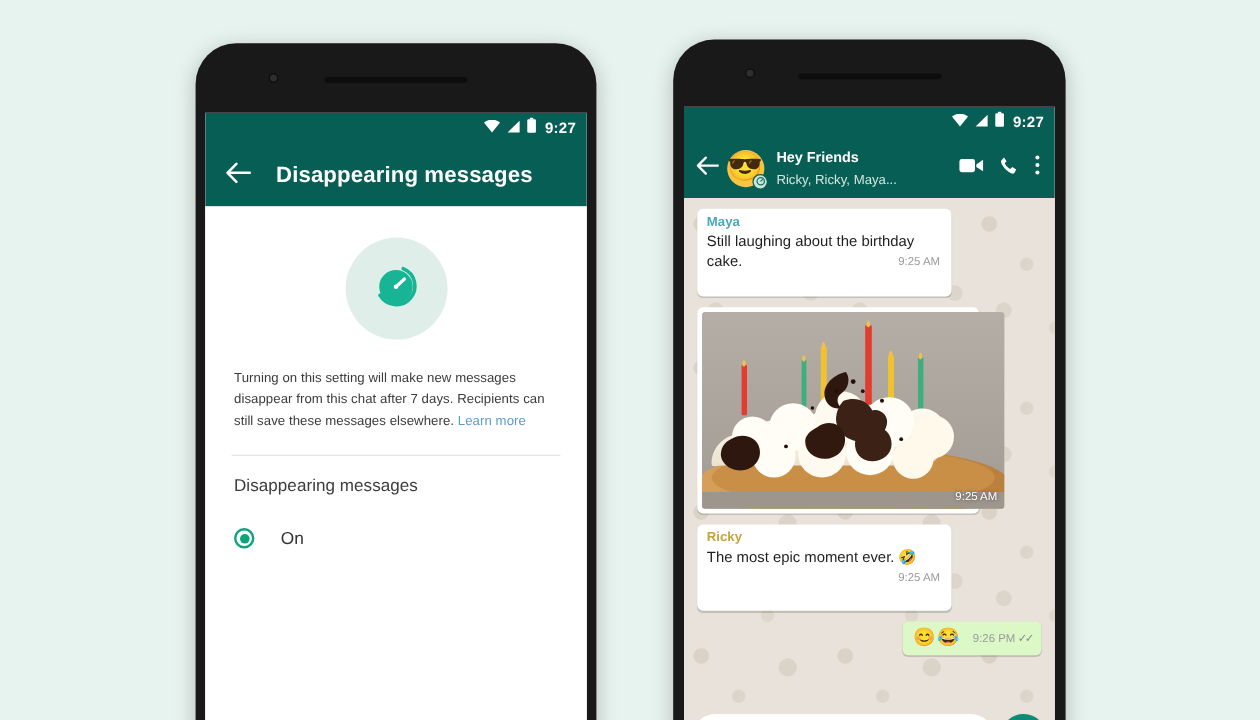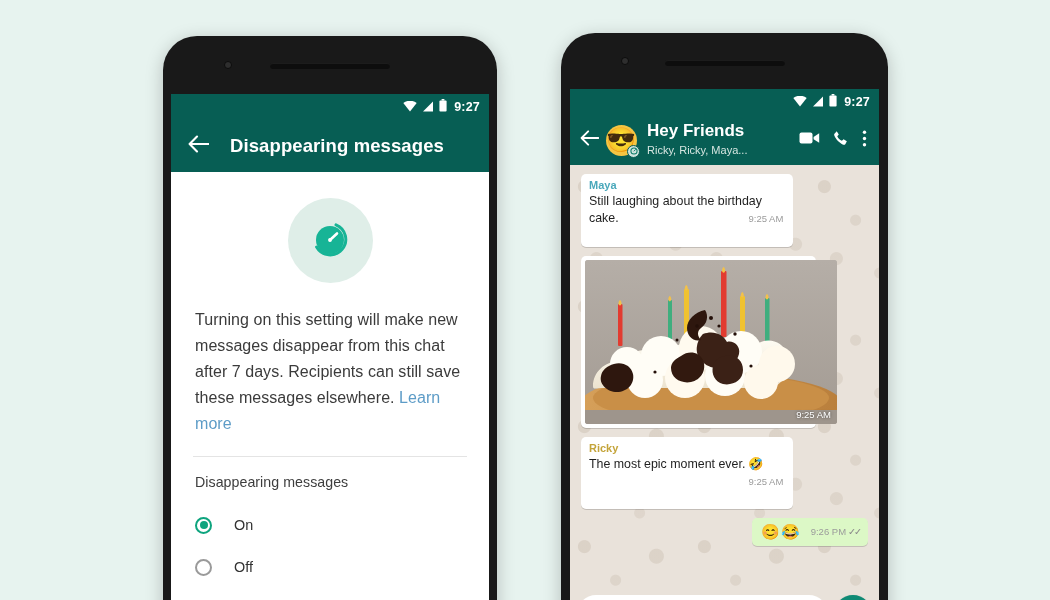--- a/index.html
+++ b/index.html
@@ -101,21 +101,21 @@
   }
   .hero-circle {
     width: 85px; height: 85px; border-radius: 50%;
     background: #dfeee8;
     display: flex; align-items: center; justify-content: center;
   }
 
   .desc {
     padding: 0 24px 0 24px;
     color: #3b3b3b;
-    font-size: 16px;
+    font-size: 11px;
     line-height: 1.62;
     letter-spacing: 0.05px;
   }
   .desc .learn {
     color: #5d9cc7;
     cursor: pointer;
   }
   .divider {
     margin: 19px 22px 0 22px;
     height: 1px;
@@ -173,21 +173,21 @@
   }
   .avatar-badge {
     position: absolute; right: -3px; bottom: -2px;
     width: 13px; height: 13px; border-radius: 50%;
     background: #cfe3dd;
     border: 1.5px solid #075e54;
     display: flex; align-items: center; justify-content: center;
   }
   .chat-names { flex: 1 1 auto; min-width: 0; margin-left: 3px; }
   .chat-title {
-    color: #fff; font-size: 17px; font-weight: bold;
+    color: #fff; font-size: 12px; font-weight: bold;
     line-height: 1.1;
     white-space: nowrap; overflow: hidden;
   }
   .chat-sub {
     color: #d6e6e1; font-size: 11px;
     line-height: 1.35; margin-top: 1px;
     white-space: nowrap; overflow: hidden; text-overflow: ellipsis;
   }
   .chat-actions { display: flex; align-items: center; gap: 13px; padding-right: 3px; }
 
@@ -368,24 +368,20 @@
         <span class="learn">Learn more</span>
       </div>
 
       <div class="divider"></div>
 
       <div class="section-label">Disappearing messages</div>
 
       <div class="radio-row">
         <span class="radio checked"></span>
         <span class="radio-label">On</span>
-      </div>
-      <div class="radio-row">
-        <span class="radio"></span>
-        <span class="radio-label">Off</span>
       </div>
 
     </div>
   </div>
 </div>
 
 <div class="phone right">
   <div class="bezel-top">
     <div class="camera-dot"></div>
     <div class="speaker"></div>

